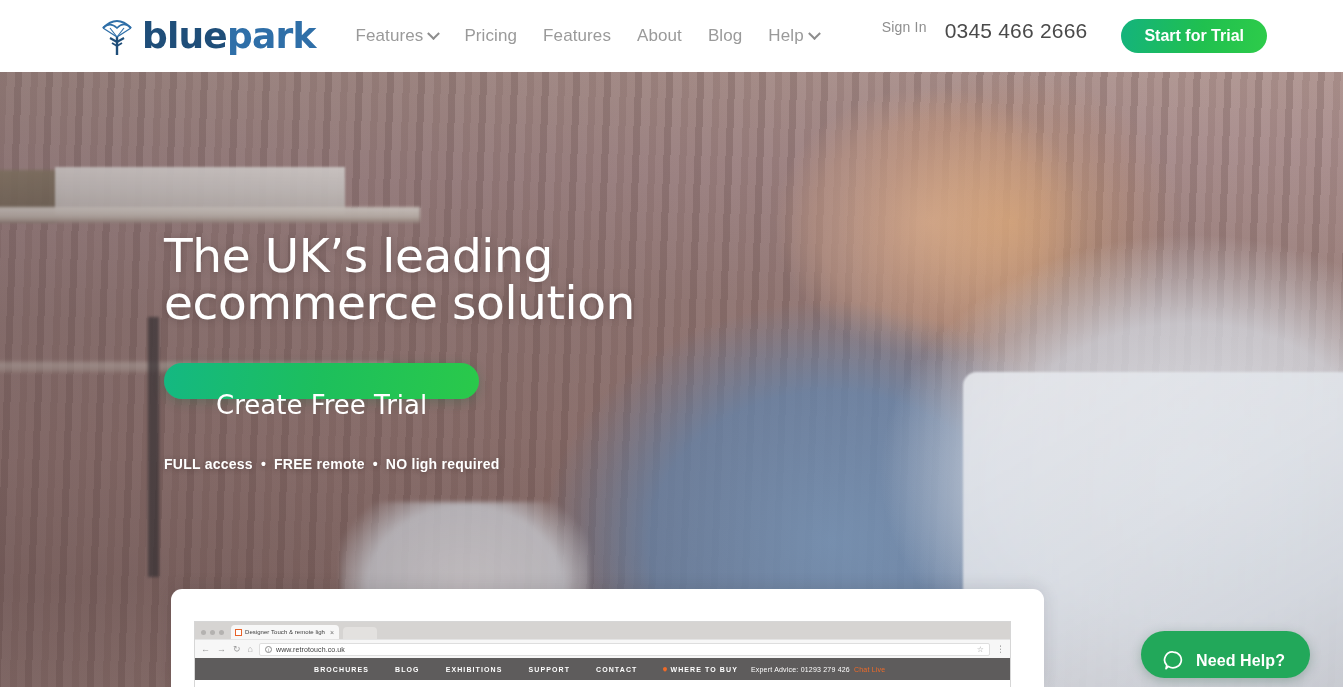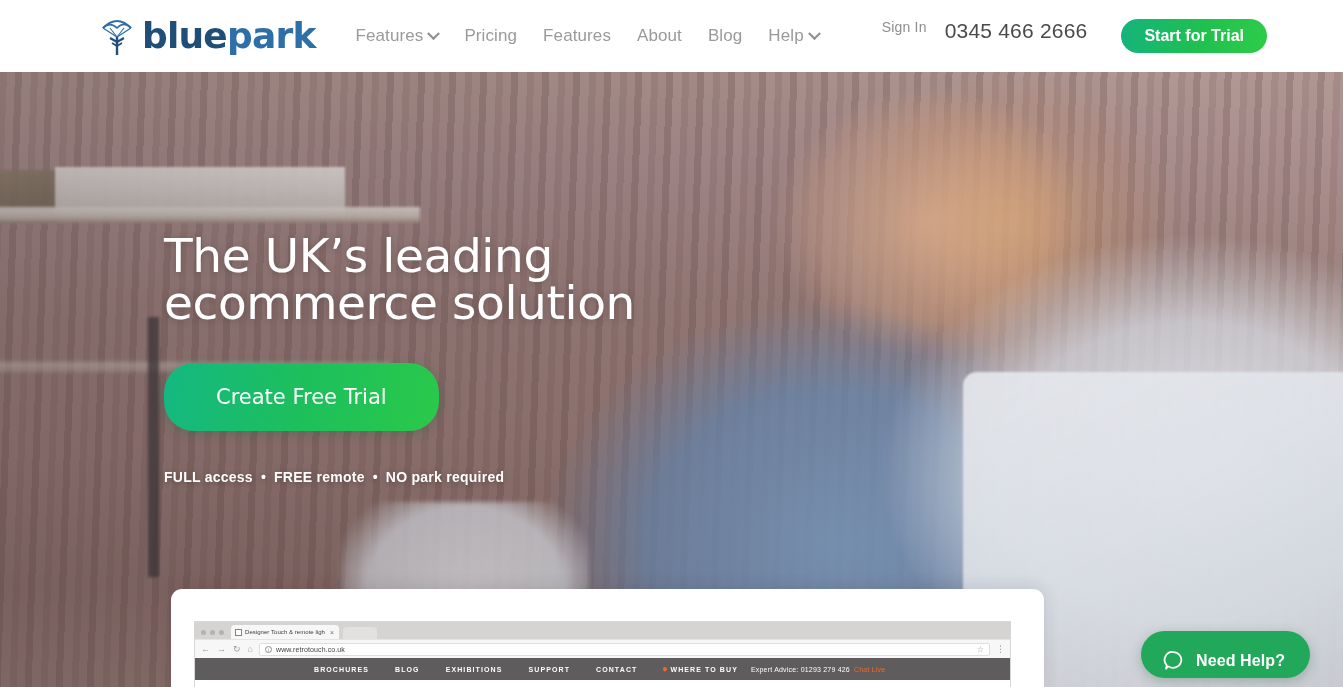--- a/index.html
+++ b/index.html
@@ -231,26 +231,26 @@
     color: #f4f2f2;
     letter-spacing: 0.1px;
     text-shadow: 0 1px 6px rgba(60,45,45,0.4);
     font-family: "DejaVu Sans", sans-serif;
   }
   .btn-trial {
     display: inline-block;
     margin-top: 37px;
     background: linear-gradient(100deg, #14b882 0%, #1dbf5c 50%, #2ac94a 100%);
     color: #ffffff;
-    font-size: 21px;
+    font-size: 26px;
     font-weight: 400;
     border: none;
     border-radius: 30px;
-    padding: 5px 52px;
-    height: 68px;
+    padding: 16px 52px;
+    height: 36px;
     line-height: 52px;
     cursor: pointer;
     box-shadow: 0 3px 12px rgba(20,100,60,0.28);
     font-family: "DejaVu Sans", sans-serif;
   }
   .hero-feats {
     margin-top: 38px;
     font-size: 14px;
     font-weight: 700;
     color: #ffffff;
@@ -489,21 +489,21 @@
     <div class="monitor-stand"></div>
     <div class="hero-tint"></div>
 
     <div class="hero-copy">
       <h1 class="hero-title">
         <span>The UK’s leading</span><br>
         <span>ecommerce solution</span>
       </h1>
       <button class="btn-trial">Create Free Trial</button>
       <div class="hero-feats">
-        <span>FULL access</span><span class="dotsep">•</span><span>FREE remote</span><span class="dotsep">•</span><span>NO park required</span>
+        <span>FULL access</span><span class="dotsep">•</span><span>FREE remote</span><span class="dotsep">•</span><span>NO ligh required</span>
       </div>
     </div>
   </div>
 
   <div class="browser-card">
     <div class="bw">
 
       <div class="bw-tabs">
         <div class="dots">
           <span class="dot"></span>

